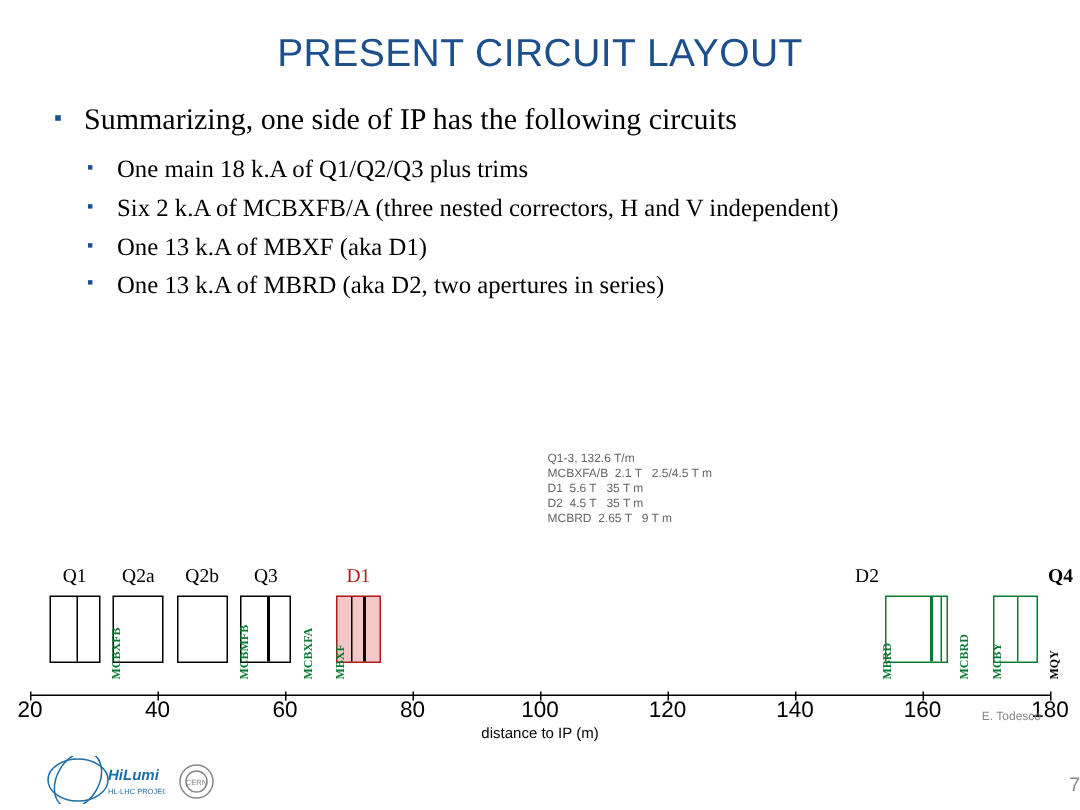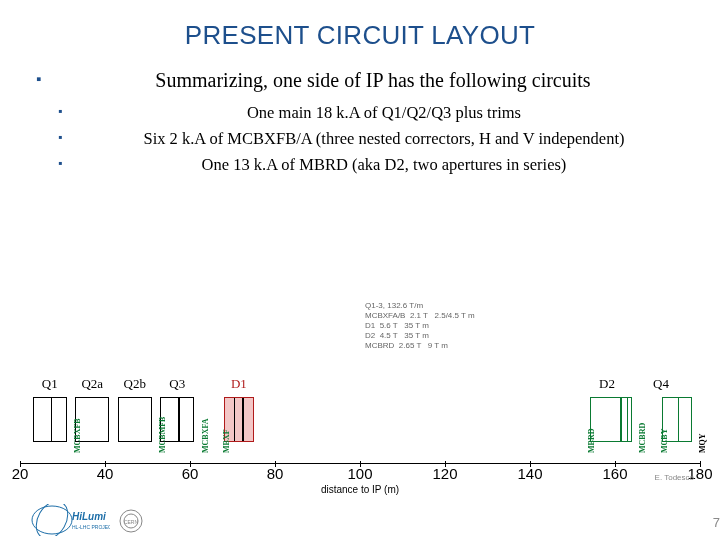--- a/index.html
+++ b/index.html
@@ -20,21 +20,21 @@
   }
   .title {
     font-family: Arial, Helvetica, sans-serif;
     font-weight: 400;
     color: #1d4f8c;
     font-size: 26px;
     text-align: center;
     margin-bottom: 16px;
     letter-spacing: 0.3px;
   }
-  ul { list-style: none; text-align: center; }
+  ul { list-style: none; }
   .l1 > li {
     position: relative;
     padding-left: 26px;
     font-size: 20px;
     line-height: 1.35;
     margin-bottom: 8px;
   }
   .l1 > li::before {
     content: "\25AA";
     position: absolute;
@@ -193,20 +193,21 @@
 <div class="slide">
 
   <h1 class="title">PRESENT CIRCUIT LAYOUT</h1>
 
   <ul class="l1">
     <li>
       <span>Summarizing, one side of IP has the following circuits</span>
       <ul class="l2">
         <li>One main 18 k.A of Q1/Q2/Q3 plus trims</li>
         <li>Six 2 k.A of MCBXFB/A (three nested correctors, H and V independent)</li>
+        <li>One 13 k.A of MBXF (aka D1)</li>
         <li>One 13 k.A of MBRD (aka D2, two apertures in series)</li>
       </ul>
     </li>
   </ul>
 
   <div class="diagram">
     <div class="legend"><span>Q1-3, 132.6 T/m</span>
 <span>MCBXFA/B  2.1 T   2.5/4.5 T m</span>
 <span>D1  5.6 T   35 T m</span>
 <span>D2  4.5 T   35 T m</span>
@@ -252,22 +253,22 @@
         <div class="tick-label" style="left: 510px;">140</div>
         <div class="tick" style="left: 595px;"></div>
         <div class="tick-label" style="left: 595px;">160</div>
         <div class="tick" style="left: 680px;"></div>
         <div class="tick-label" style="left: 680px;">180</div>
         <div class="toplabel" style="left: 29.75px;">Q1</div>
         <div class="toplabel" style="left: 72.25px;">Q2a</div>
         <div class="toplabel" style="left: 114.75px;">Q2b</div>
         <div class="toplabel" style="left: 157.25px;">Q3</div>
         <div class="toplabel" style="left: 218.875px; color: rgb(176, 27, 27);">D1</div>
-        <div class="toplabel" style="left: 587px; color: rgb(0, 0, 0);">D2</div>
-        <div class="toplabel" style="left: 641px;">Q4</div>
+        <div class="toplabel" style="left: 558px; color: rgb(0, 0, 0);">D2</div>
+        <div class="toplabel" style="left: 687px; font-weight: bold;">Q4</div>
         <div class="vlabel" style="left: 53px; color: rgb(10, 122, 50);">MCBXFB</div>
         <div class="vlabel" style="left: 138px; color: rgb(10, 122, 50);">MCBMFB</div>
         <div class="vlabel" style="left: 180.5px; color: rgb(10, 122, 50);">MCBXFA</div>
         <div class="vlabel" style="left: 201.75px; color: rgb(10, 122, 50);">MBXF</div>
         <div class="vlabel" style="left: 567.25px; color: rgb(10, 122, 50);">MBRD</div>
         <div class="vlabel" style="left: 618.25px; color: rgb(10, 122, 50);">MCBRD</div>
         <div class="vlabel" style="left: 639.5px; color: rgb(10, 122, 50);">MCBY</div>
         <div class="vlabel" style="left: 677.75px; color: rgb(0, 0, 0);">MQY</div>
       </div>
 

